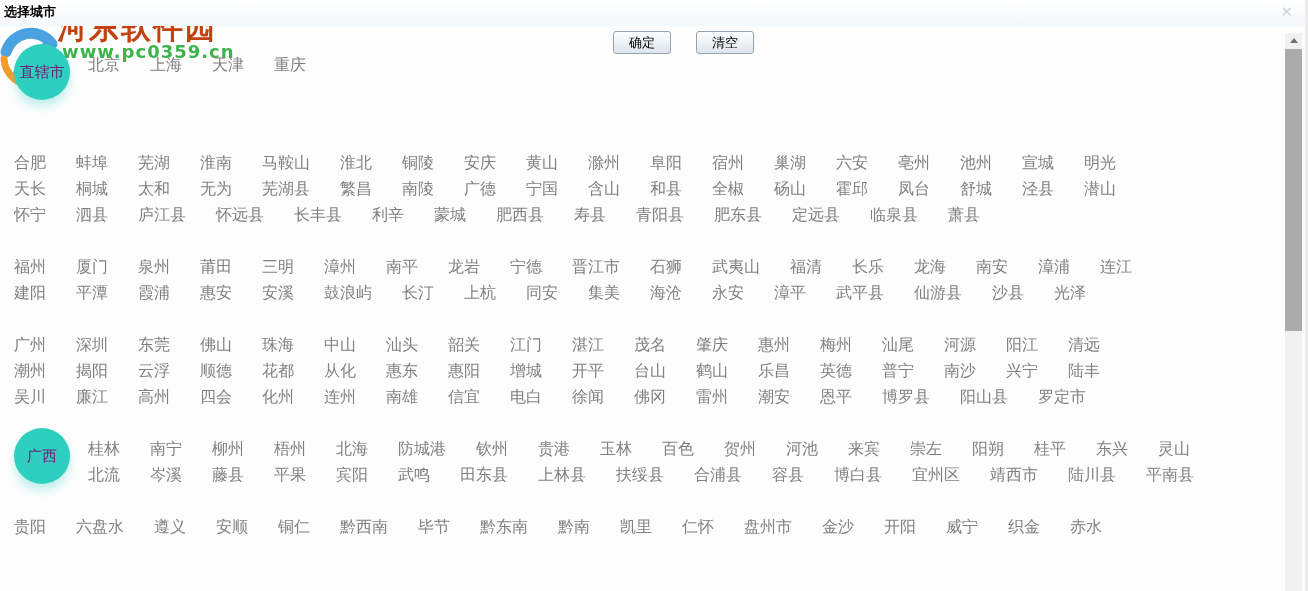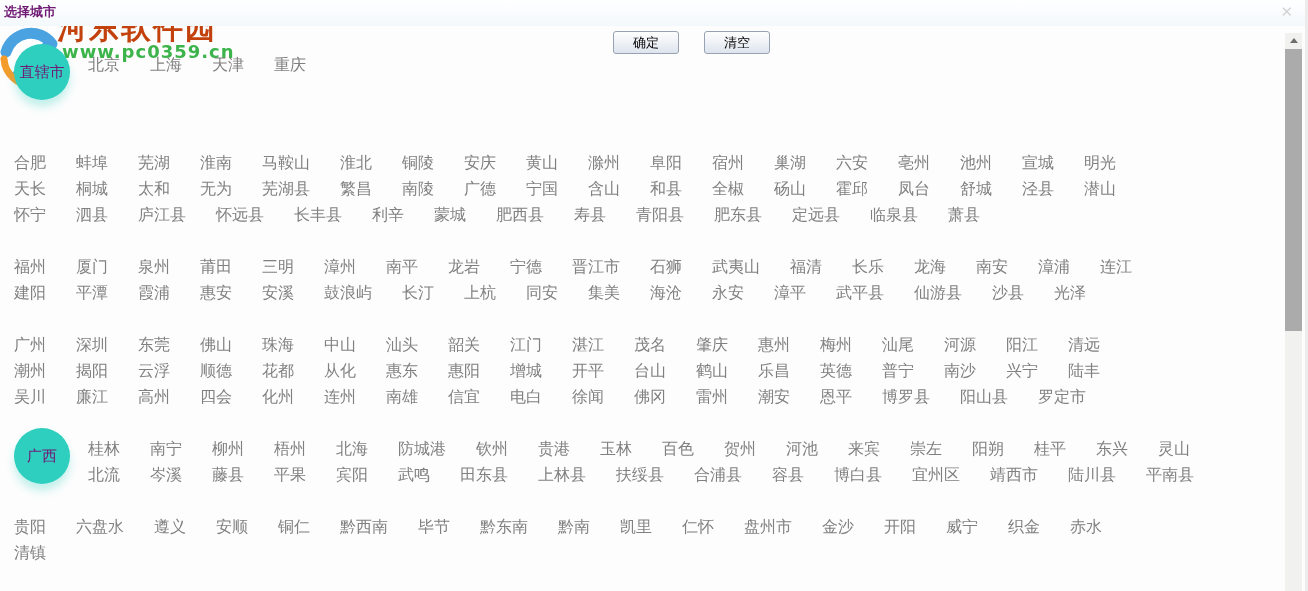--- a/index.html
+++ b/index.html
@@ -8,41 +8,41 @@
     font-family:"DejaVu Sans","Liberation Sans",sans-serif;
     background:#fefefe; position:relative;
   }
   .window { position:absolute; inset:0; background:#fdfdfd; border-right:3px solid #ececec; }
   .titlebar {
     position:absolute; top:0; left:0; right:0; height:26px;
     background:linear-gradient(#ffffff, #f3f8fc); z-index:5;
   }
   .title {
     position:absolute; top:3px; left:4px;
-    font-size:13px; font-weight:bold; color:#701a75; z-index:6;
+    font-size:13px; font-weight:bold; color:#000000; z-index:6;
   }
   .close {
     position:absolute; top:3px; right:12px; font-size:15px; font-weight:bold;
     color:#d4d4d4; cursor:pointer; z-index:7; line-height:18px;
   }
   
   .watermark { position:absolute; left:0; top:0; z-index:1; }
   .wm-logo { position:absolute; left:0; top:26px; width:62px; height:62px; }
   .wm-name {
     position:absolute; left:57px; top:8px; font-size:30px; font-weight:bold;
     letter-spacing:2px; white-space:nowrap;
   }
   .wm-url {
     position:absolute; left:62px; top:41px; font-size:18px; font-weight:bold;
     letter-spacing:1px; white-space:nowrap;
   }
   
   .toolbar { position:absolute; top:31px; left:613px; display:flex; gap:25px; z-index:6; }
   .btn {
-    width:66px; height:23px; font-size:13px; color:#000;
+    width:58px; height:23px; font-size:13px; color:#000;
     font-family:"DejaVu Sans","Liberation Sans",sans-serif;
     background:linear-gradient(#fdfdfd 0%, #f0f3f7 45%, #dde4ee 100%);
     border:1px solid #97a3b2; border-radius:3px; cursor:pointer;
   }
   
   .provinces { position:absolute; top:52px; left:14px; width:1270px; z-index:2; }
   .section { display:flex; align-items:flex-start; margin-bottom:26px; }
   .section:first-child { margin-bottom:50px; }
   .badge {
     flex:0 0 auto; width:56px; height:56px; border-radius:50%;
@@ -132,21 +132,20 @@
       <div class="section">
         <div class="badge">广西</div>
         <div class="lines">
           <div class="line"><span class="city">桂林</span><span class="city">南宁</span><span class="city">柳州</span><span class="city">梧州</span><span class="city">北海</span><span class="city">防城港</span><span class="city">钦州</span><span class="city">贵港</span><span class="city">玉林</span><span class="city">百色</span><span class="city">贺州</span><span class="city">河池</span><span class="city">来宾</span><span class="city">崇左</span><span class="city">阳朔</span><span class="city">桂平</span><span class="city">东兴</span><span class="city">灵山</span></div>
           <div class="line"><span class="city">北流</span><span class="city">岑溪</span><span class="city">藤县</span><span class="city">平果</span><span class="city">宾阳</span><span class="city">武鸣</span><span class="city">田东县</span><span class="city">上林县</span><span class="city">扶绥县</span><span class="city">合浦县</span><span class="city">容县</span><span class="city">博白县</span><span class="city">宜州区</span><span class="city">靖西市</span><span class="city">陆川县</span><span class="city">平南县</span></div>
         </div>
       </div>
       <div class="section">
         <div class="lines">
           <div class="line"><span class="city">贵阳</span><span class="city">六盘水</span><span class="city">遵义</span><span class="city">安顺</span><span class="city">铜仁</span><span class="city">黔西南</span><span class="city">毕节</span><span class="city">黔东南</span><span class="city">黔南</span><span class="city">凯里</span><span class="city">仁怀</span><span class="city">盘州市</span><span class="city">金沙</span><span class="city">开阳</span><span class="city">威宁</span><span class="city">织金</span><span class="city">赤水</span></div>
-          <div class="line"><span class="city">清镇</span></div>
         </div>
       </div>
     </div>
 
   <div class="scrollbar">
     <div class="sb-up">
       <span class="sb-up-arrow"></span>
     </div>
     <div class="sb-thumb"></div>
   </div>

